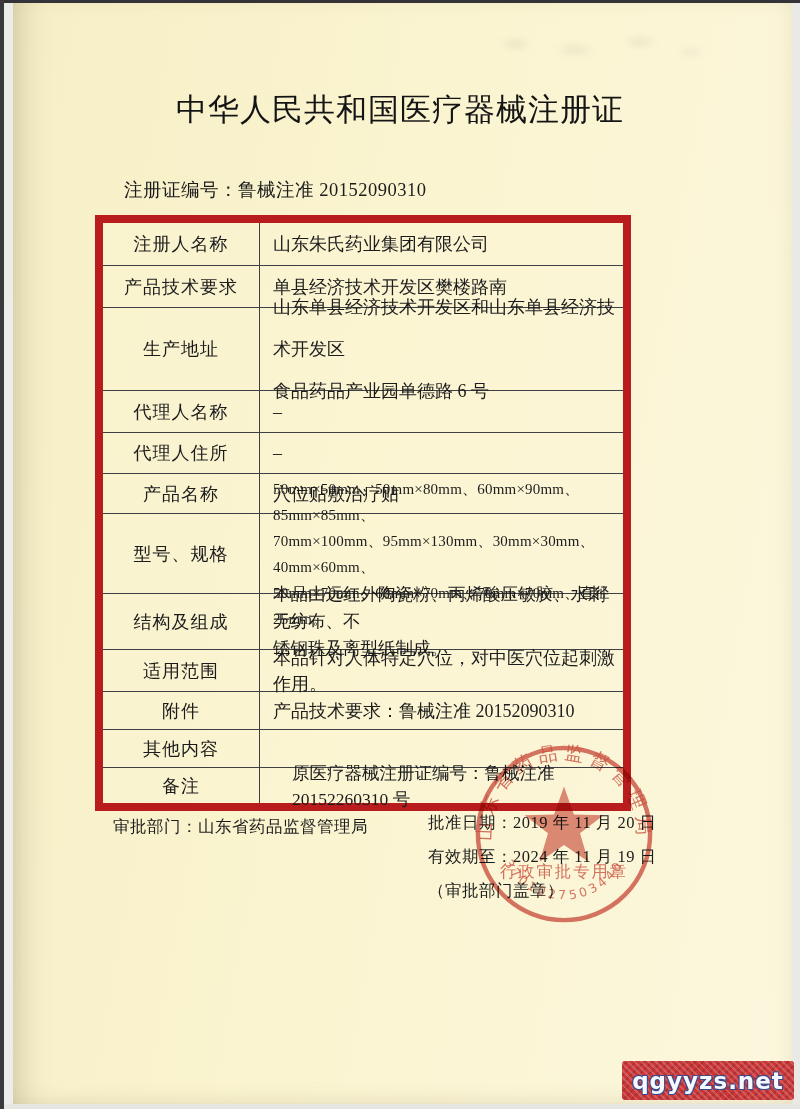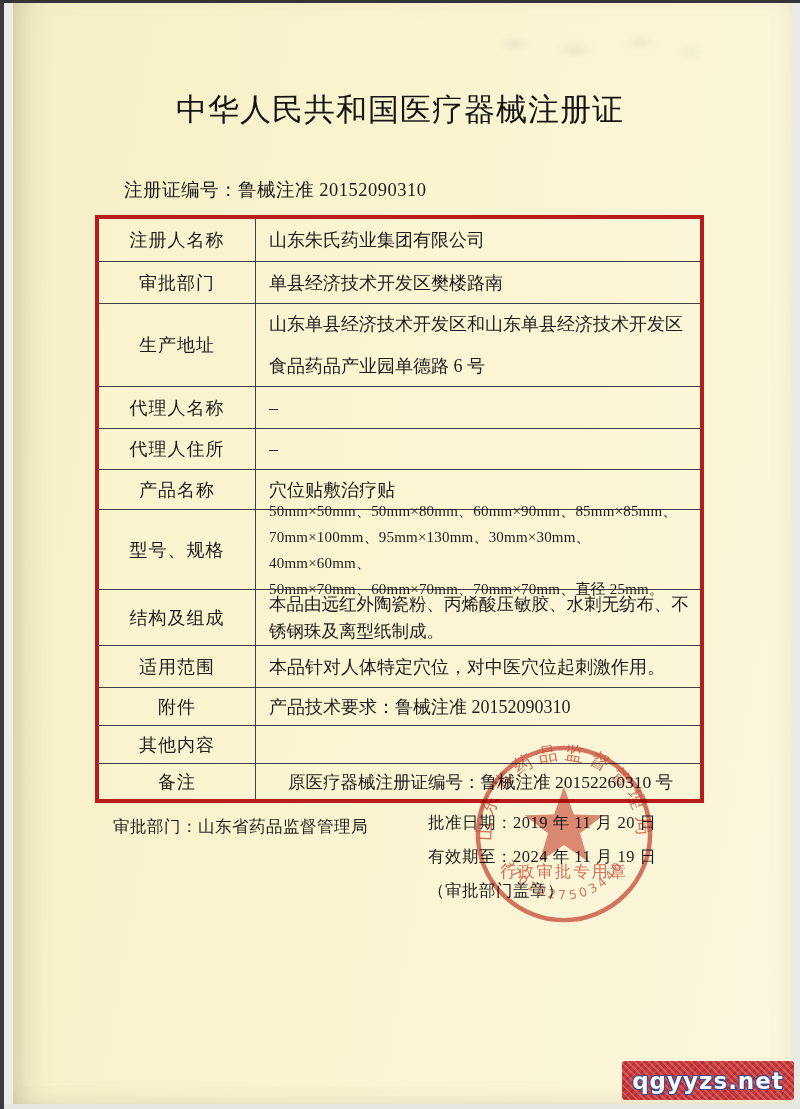--- a/index.html
+++ b/index.html
@@ -36,22 +36,22 @@
 
   .doc-title{
     position:absolute;left:0;top:89px;width:800px;text-align:center;
     font-size:31px;letter-spacing:1px;color:#141414;white-space:nowrap;
   }
   .cert-line{
     position:absolute;left:124px;top:177px;font-size:18.5px;letter-spacing:.5px;
   }
 
   .reg-table{
-    position:absolute;left:95px;top:215px;width:609px;
-    border:4px solid #b91c1c;box-sizing:border-box;
+    position:absolute;left:95px;top:215px;width:536px;
+    border:8px solid #b91c1c;box-sizing:border-box;
     background:rgba(252,247,215,.35);
   }
   .trow{display:flex;border-bottom:1.5px solid #3f3f46;box-sizing:border-box;}
   .trow:last-child{border-bottom:none;}
   .tlabel{
     width:157px;flex:0 0 157px;border-right:1.5px solid #3f3f46;box-sizing:border-box;
     display:flex;align-items:center;justify-content:center;
     font-size:18px;letter-spacing:1px;text-align:center;
   }
   .tvalue{
@@ -114,21 +114,21 @@
 
 <div class="doc-title">中华人民共和国医疗器械注册证</div>
 <div class="cert-line">注册证编号：鲁械注准 20152090310</div>
 
 <div class="reg-table">
   <div class="trow">
     <div class="tlabel">注册人名称</div>
     <div class="tvalue">山东朱氏药业集团有限公司</div>
   </div>
   <div class="trow">
-    <div class="tlabel">审批部门</div>
+    <div class="tlabel">产品技术要求</div>
     <div class="tvalue">单县经济技术开发区樊楼路南</div>
   </div>
   <div class="trow">
     <div class="tlabel">生产地址</div>
     <div class="tvalue pre">山东单县经济技术开发区和山东单县经济技术开发区
 食品药品产业园单德路 6 号</div>
   </div>
   <div class="trow">
     <div class="tlabel">代理人名称</div>
     <div class="tvalue">–</div>

